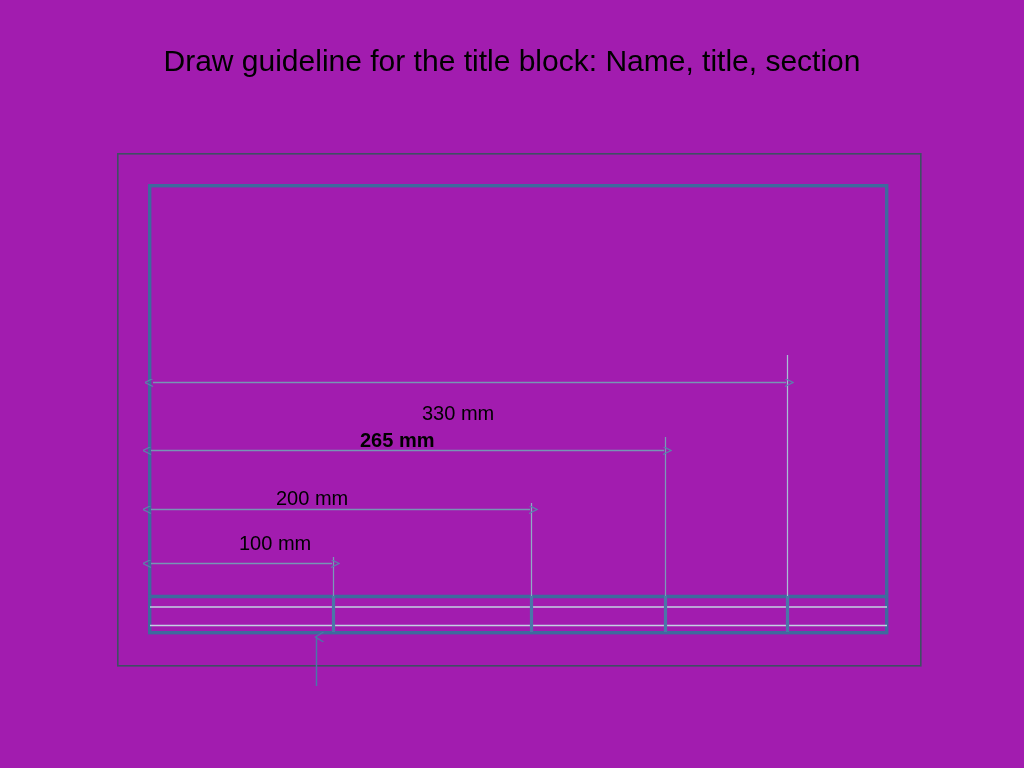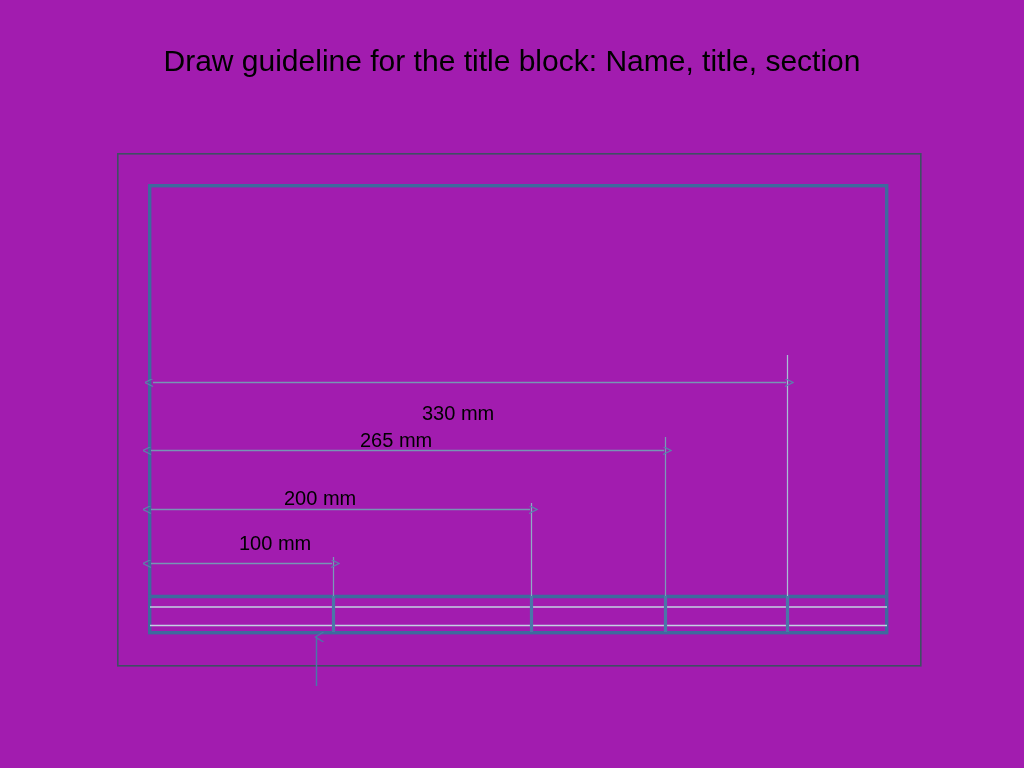--- a/index.html
+++ b/index.html
@@ -87,19 +87,19 @@
     <line x1="153" y1="382.5" x2="786" y2="382.5" stroke="#7795b5" stroke-width="1.3" marker-start="url(#arrow-left)" marker-end="url(#arrow-right)"></line>
     <line x1="151" y1="450.5" x2="664" y2="450.5" stroke="#7795b5" stroke-width="1.3" marker-start="url(#arrow-left)" marker-end="url(#arrow-right)"></line>
     <line x1="151" y1="509.5" x2="530" y2="509.5" stroke="#7795b5" stroke-width="1.3" marker-start="url(#arrow-left)" marker-end="url(#arrow-right)"></line>
     <line x1="151" y1="563.5" x2="332" y2="563.5" stroke="#7795b5" stroke-width="1.3" marker-start="url(#arrow-left)" marker-end="url(#arrow-right)"></line>
 
     <line x1="316.5" y1="686" x2="316.5" y2="637" stroke="#4a77a8" stroke-width="1.5" marker-end="url(#arrow-up)"></line>
   </svg>
 
   <div class="dim-label" style="left:422px; top:370px;margin-top:32px;">330 mm</div>
 
-  <div class="dim-label" style="left:360px; top:429px;">265 mm</div>
+  <div class="dim-label" style="left:360px; top:429px;font-weight:bold;">265 mm</div>
 
-  <div class="dim-label" style="left:284px; top:487px;">200 mm</div>
+  <div class="dim-label" style="left:276px; top:487px;">200 mm</div>
 
   <div class="dim-label" style="left:199px; top:532px;margin-left:40px;">100 mm</div>
 
 </div>
 
 </body></html>

